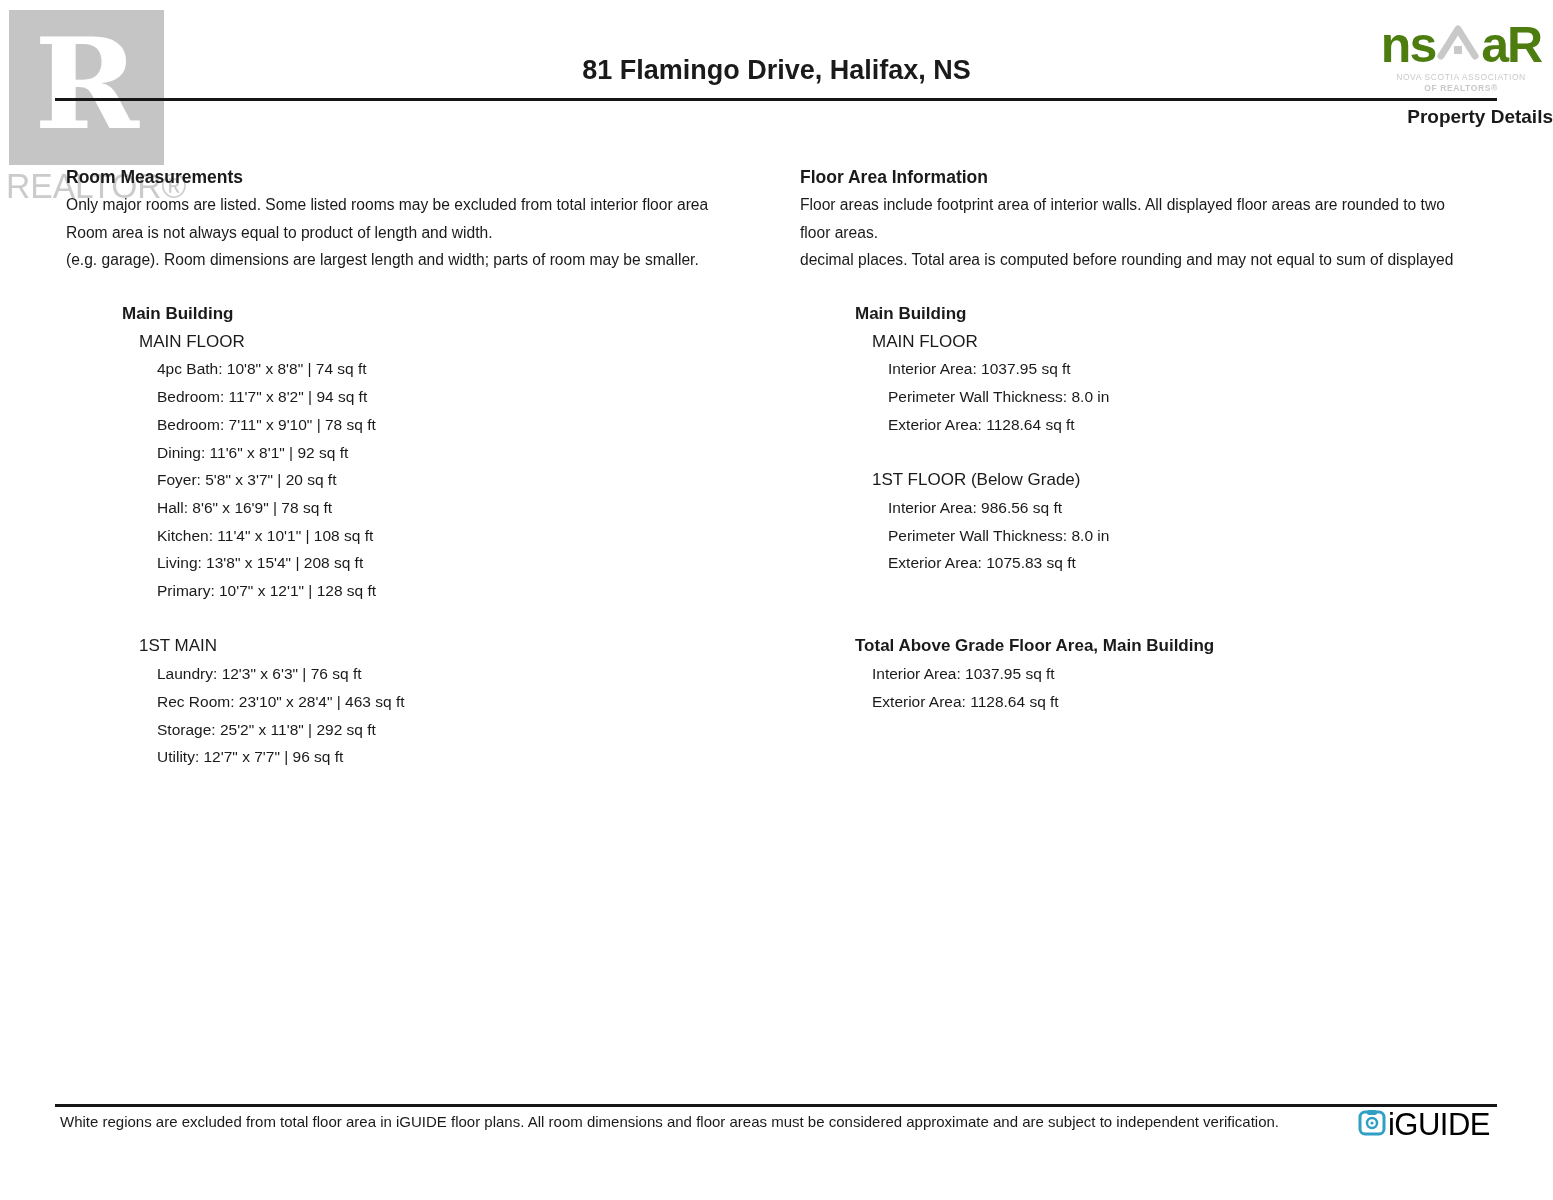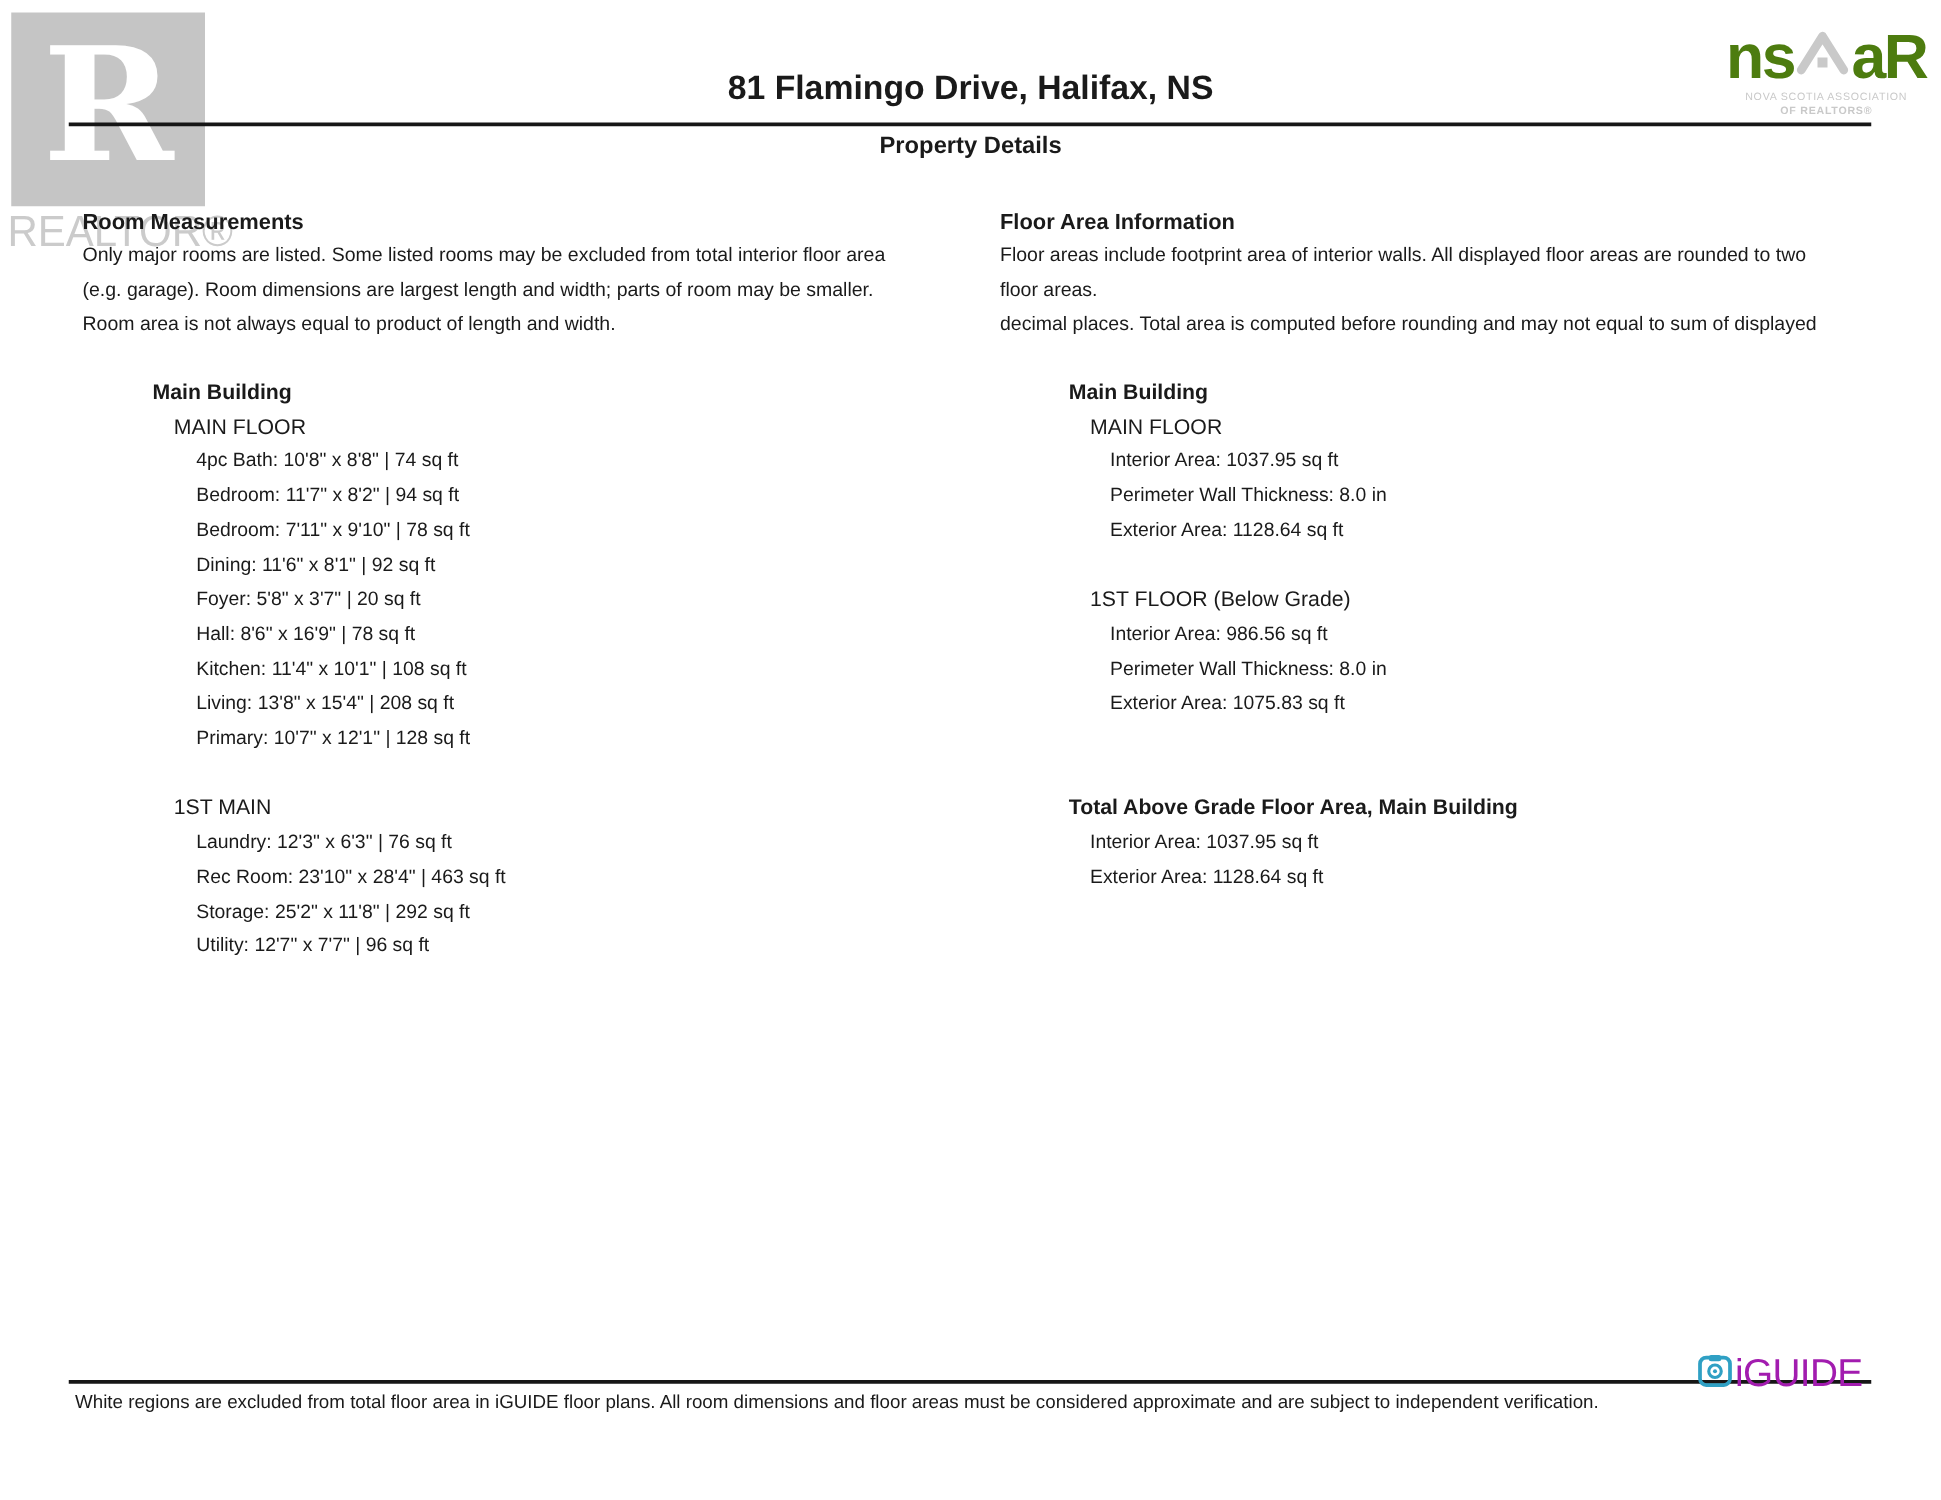--- a/index.html
+++ b/index.html
@@ -46,21 +46,21 @@
     z-index:3;
   }
   .top-rule {
     position:absolute; left:55px; top:98px;
     width:1442px; height:3px;
     background:#161616;
     z-index:2;
   }
   .page-subtitle {
     position:absolute; left:0; right:0; top:106px;
-    text-align:center;
+    text-align:right;
     font-size:19px; font-weight:bold;
     z-index:3;
   }
 
   
   .nsar {
     position:absolute; top:22px; right:12px;
     width:160px;
     text-align:center;
     color:#c9c9c9;
@@ -101,23 +101,23 @@
     position:absolute; left:55px; top:1104px;
     width:1442px; height:3px;
     background:#161616;
   }
   .footer-text {
     position:absolute; left:60px; top:1113px;
     font-size:15px;
     white-space:nowrap;
   }
   .iguide {
-    position:absolute; right:63px; top:1081px;
+    position:absolute; right:63px; top:1107px;
     display:flex; align-items:center; gap:1px;
-    color:#a21caf;
+    color:#000000;
   }
   .iguide-label {
     font-size:31px; font-weight:500;
     letter-spacing:-0.5px;
     line-height:1;
   }
 </style>
 </head>
 <body>
 
@@ -144,23 +144,23 @@
   <div class="nsar-sub1">NOVA SCOTIA ASSOCIATION</div>
   <div class="nsar-sub2">OF REALTORS®</div>
 </div>
 
 <div class="section-desc left">
   <div class="section-heading">Room Measurements</div>
   <div>
 
       <div class="desc-line">Only major rooms are listed. Some listed rooms may be excluded from total interior floor area</div>
 
+      <div class="desc-line">Room area is not always equal to product of length and width.</div>
+
       <div class="desc-line">(e.g. garage). Room dimensions are largest length and width; parts of room may be smaller.</div>
-
-      <div class="desc-line">Room area is not always equal to product of length and width.</div>
     </div>
 </div>
 
 <div class="section-desc right">
   <div class="section-heading">Floor Area Information</div>
   <div>
 
       <div class="desc-line">Floor areas include footprint area of interior walls. All displayed floor areas are rounded to two</div>
 
       <div class="desc-line">floor areas.</div>

